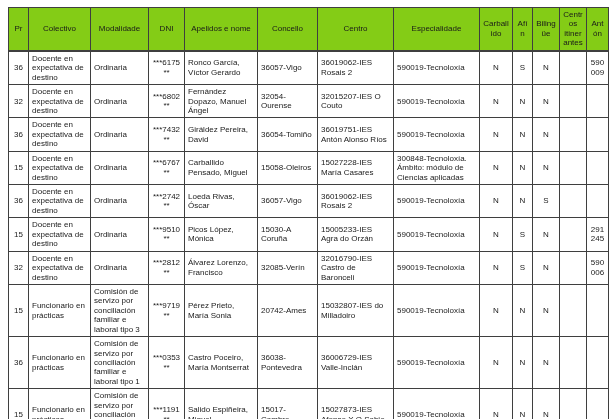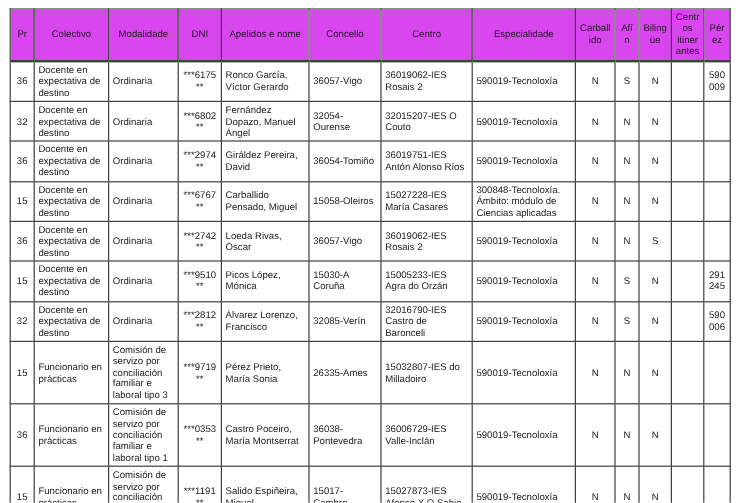--- a/index.html
+++ b/index.html
@@ -29,21 +29,21 @@
     color: #1a1a1a;
   }
   table.listing th, table.listing td {
     border: 1px solid #3f3f3f;
     padding: 2px 3px;
     vertical-align: middle;
     word-wrap: break-word;
     overflow: hidden;
   }
   table.listing thead th {
-    background: #d946ef;
+    background: #84cc16;
     font-weight: normal;
     text-align: center;
     height: 24px;
     border-bottom: 2px solid #3f3f3f;
   }
   table.listing tbody td {
     background: #ffffff;
     height: 26px;
     text-align: left;
   }
@@ -102,21 +102,21 @@
           <th>Modalidade</th>
           <th>DNI</th>
           <th>Apelidos e nome</th>
           <th>Concello</th>
           <th>Centro</th>
           <th>Especialidade</th>
           <th>Carballido</th>
           <th>Afín</th>
           <th>Bilingüe</th>
           <th>Centros itinerantes</th>
-          <th>Pérez</th>
+          <th>Antón</th>
         </tr>
     </thead>
     <tbody>
         <tr>
           <td>36</td>
           <td>Docente en expectativa de destino</td>
           <td>Ordinaria</td>
           <td>***6175**</td>
           <td>Ronco García, Víctor Gerardo</td>
           <td>36057-Vigo</td>
@@ -140,21 +140,21 @@
           <td>N</td>
           <td>N</td>
           <td>N</td>
           <td></td>
           <td></td>
         </tr>
         <tr>
           <td>36</td>
           <td>Docente en expectativa de destino</td>
           <td>Ordinaria</td>
-          <td>***2974**</td>
+          <td>***7432**</td>
           <td>Giráldez Pereira, David</td>
           <td>36054-Tomiño</td>
           <td>36019751-IES Antón Alonso Ríos</td>
           <td>590019-Tecnoloxía</td>
           <td>N</td>
           <td>N</td>
           <td>N</td>
           <td></td>
           <td></td>
         </tr>
@@ -217,21 +217,21 @@
           <td>N</td>
           <td></td>
           <td>590006</td>
         </tr>
         <tr>
           <td>15</td>
           <td>Funcionario en prácticas</td>
           <td>Comisión de servizo por conciliación familiar e laboral tipo 3</td>
           <td>***9719**</td>
           <td>Pérez Prieto, María Sonia</td>
-          <td>26335-Ames</td>
+          <td>20742-Ames</td>
           <td>15032807-IES do Milladoiro</td>
           <td>590019-Tecnoloxía</td>
           <td>N</td>
           <td>N</td>
           <td>N</td>
           <td></td>
           <td></td>
         </tr>
         <tr>
           <td>36</td>

